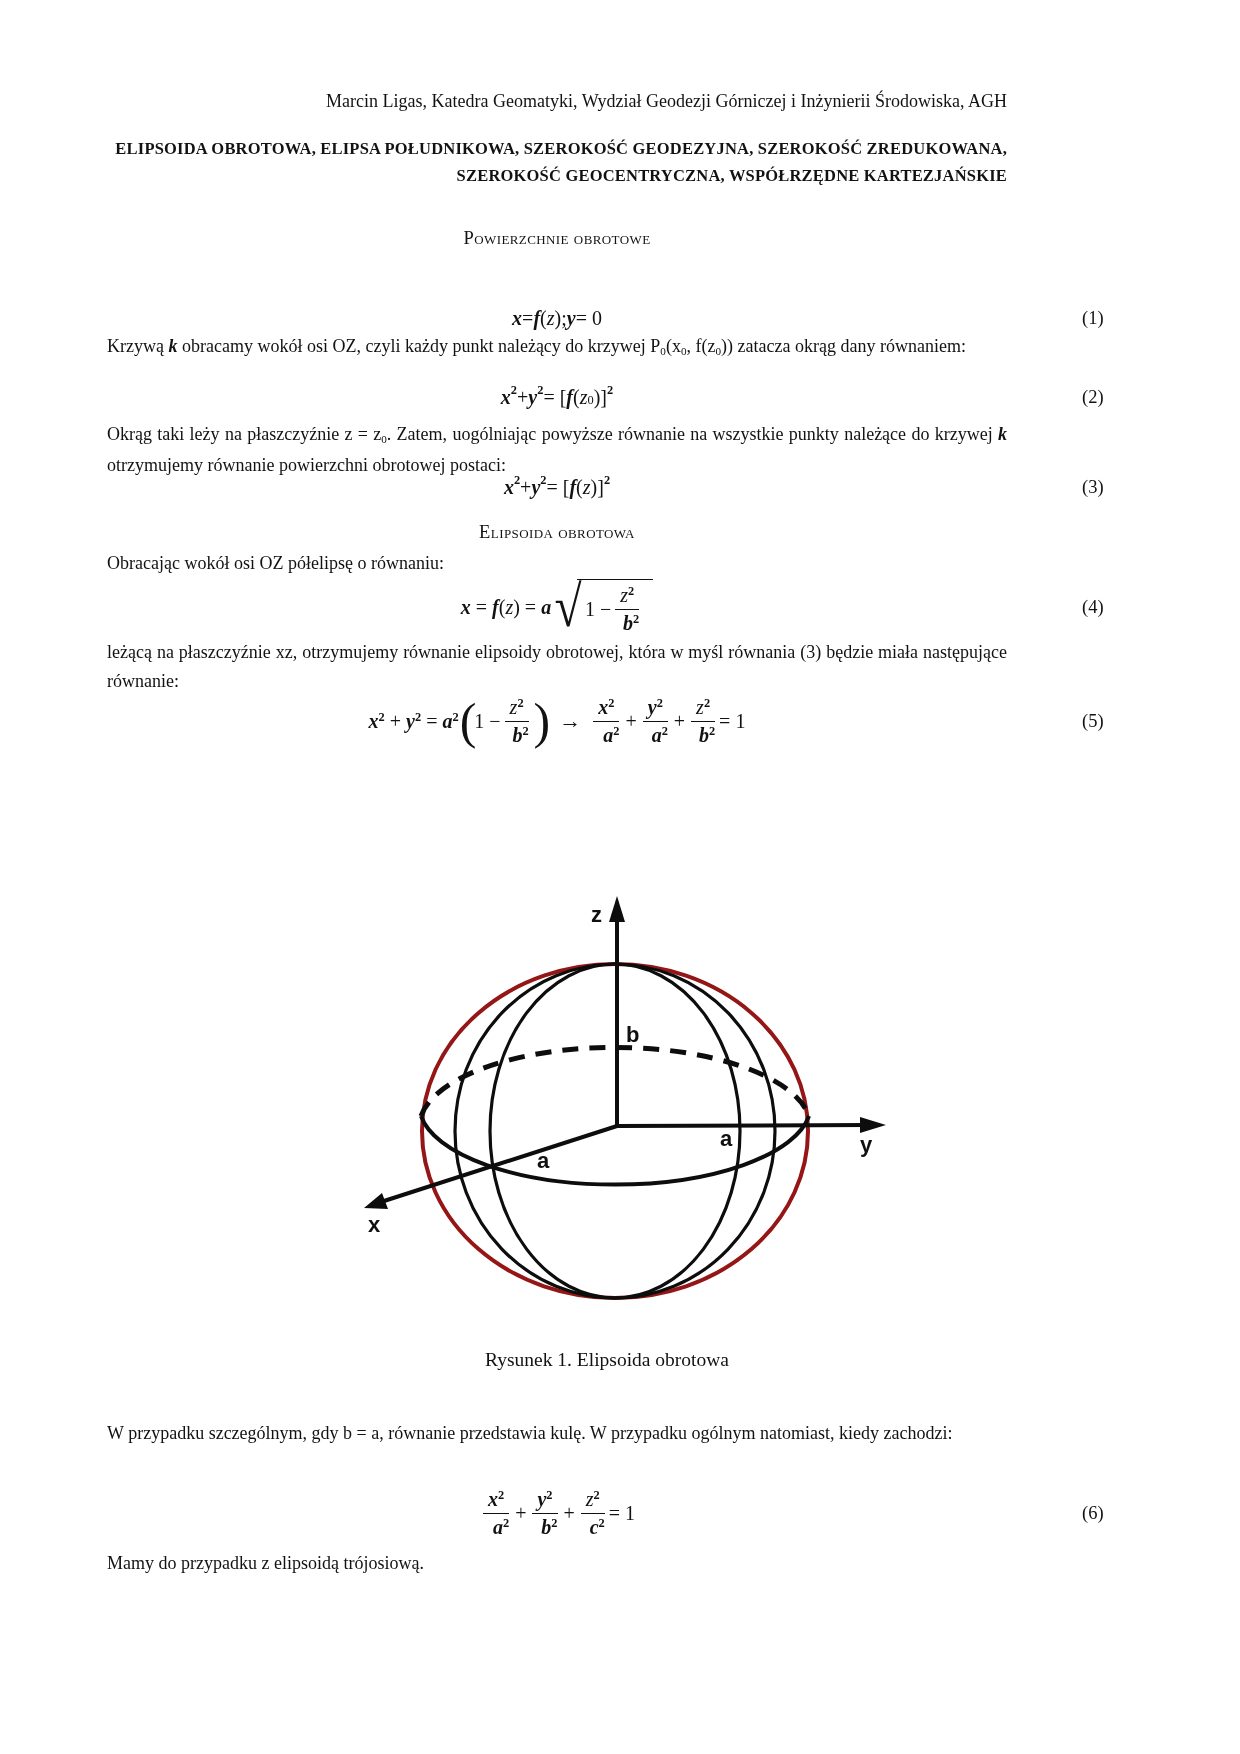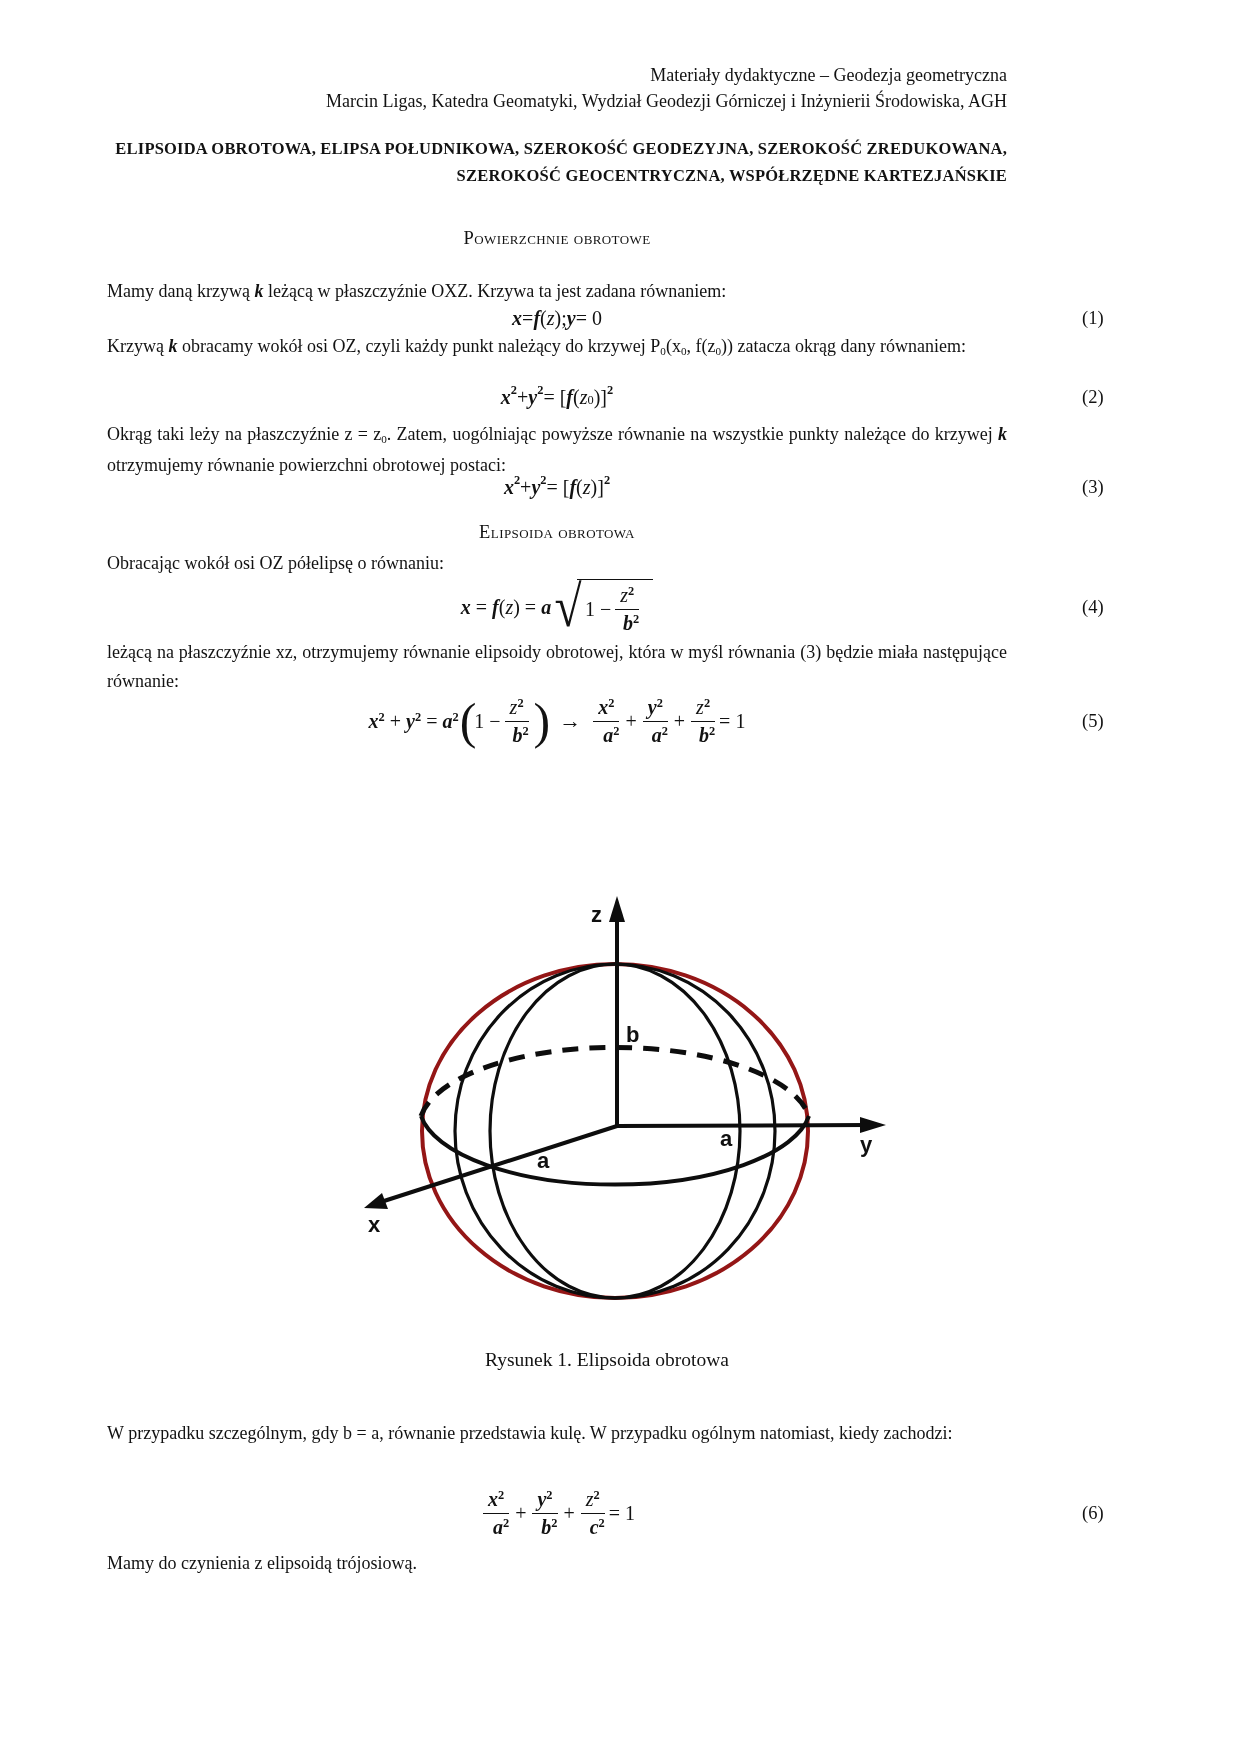--- a/index.html
+++ b/index.html
@@ -37,29 +37,27 @@
   .plus{margin:0 2px;}
   
   .fig{position:absolute;left:300px;top:880px;width:600px;height:450px;}
   .axis-label{font-family:"Liberation Sans",sans-serif;font-weight:bold;font-size:22px;fill:#101010;}
 </style>
 </head>
 <body>
 
 <div class="page">
 
-  <div class="hdr-line" style="top:62px">Materiały dydaktyczne – Geodezja geometryczna</div>
   <div class="hdr-line" style="top:88px">Marcin Ligas, Katedra Geomatyki, Wydział Geodezji Górniczej i Inżynierii Środowiska, AGH</div>
 
   <div class="title-line" style="top:136px">ELIPSOIDA OBROTOWA, ELIPSA POŁUDNIKOWA, SZEROKOŚĆ GEODEZYJNA, SZEROKOŚĆ ZREDUKOWANA,</div>
   <div class="title-line" style="top:163px">SZEROKOŚĆ GEOCENTRYCZNA, WSPÓŁRZĘDNE KARTEZJAŃSKIE</div>
 
   <h2 class="sec" style="top:228px">Powierzchnie obrotowe</h2>
 
-  <p class="para" style="top:277px"><span class="r-n">Mamy daną krzywą </span><span class="r-bi">k</span><span class="r-n"> leżącą w płaszczyźnie OXZ. Krzywa ta jest zadana równaniem:</span></p>
 
   <div class="eqrow" style="top:302px;height:32px">
     <span class="eq">
         <span class="r-bi">x</span>
         <span class="r-n"> = </span>
         <span class="r-bi">f</span>
         <span class="r-n">(</span>
         <span class="r-i">z</span>
         <span class="r-n">); </span>
         <span class="r-bi">y</span>
@@ -204,15 +202,15 @@
       <span class="plus">+</span>
       <span class="frac">
         <span class="fn"><span class="r-i">z</span><span class="r-sup">2</span></span>
         <span class="fd"><span class="r-bi">c</span><span class="r-sup">2</span></span>
       </span>
       <span><span class="r-n"> = 1</span></span>
     </span>
     <span class="eqnum">(6)</span>
   </div>
 
-  <p class="para" style="top:1549px"><span class="r-n">Mamy do czynienia z elipsoidą trójosiową.</span></p>
+  <p class="para" style="top:1549px"><span class="r-n">Mamy do przypadku z elipsoidą trójosiową.</span></p>
 
 </div>
 
 </body></html>

